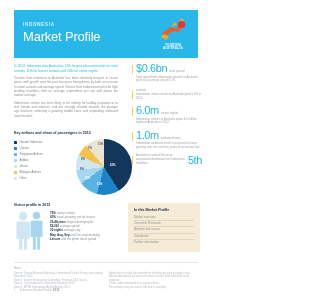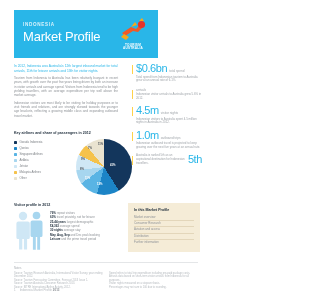--- a/index.html
+++ b/index.html
@@ -5,21 +5,21 @@
   html,body{margin:0;padding:0;}
   body{
     width:212px;height:300px;overflow:hidden;background:#ffffff;
     font-family:"Liberation Sans",sans-serif;
     -webkit-font-smoothing:antialiased;
   }
   .page{position:relative;width:212px;height:300px;background:#fff;}
 
   
   .header{
-    position:absolute;left:14px;top:10px;width:144px;height:48px;
+    position:absolute;left:14px;top:10px;width:184px;height:48px;
     background:#29b6e8;
   }
   .hdr-country{
     position:absolute;left:9px;top:12px;
     font-size:4.6px;letter-spacing:.7px;color:#d8f2fc;font-weight:bold;
   }
   .hdr-title{
     position:absolute;left:9px;top:19px;
     font-size:13px;color:#ffffff;letter-spacing:-.2px;
   }
@@ -56,21 +56,21 @@
   .stat-row{display:flex;align-items:baseline;gap:2px;}
   .stat-value{
     font-size:11px;color:#29b6e8;line-height:11px;letter-spacing:-.4px;
   }
   .stat-unit{
     font-size:3.1px;color:#9fa4a9;line-height:4px;max-width:30px;
   }
   .stat-desc{
     font-size:2.9px;line-height:3.8px;color:#9fa4a9;margin-top:1.5px;
   }
-  .rank{display:flex;align-items:flex-start;gap:3px;margin-top:1px;}
+  .rank{display:flex;align-items:flex-end;gap:3px;margin-top:1px;}
   .rank-desc{font-size:2.9px;line-height:3.8px;color:#9fa4a9;flex:1;}
   .rank-value{font-size:11px;color:#29b6e8;line-height:11px;letter-spacing:-.4px;}
 
   
   .chart-block{position:absolute;left:14px;top:131px;width:118px;}
   .chart-title{
     font-size:3.6px;font-weight:bold;color:#1c2b39;margin-bottom:4px;
   }
   .chart-wrap{position:relative;height:62px;}
   .legend{position:absolute;left:0;top:2px;width:56px;}
@@ -166,21 +166,21 @@
 
     <div class="stat">
       <div class="stat-row">
         <span class="stat-unit">arrivals</span>
       </div>
       <div class="stat-desc">Indonesian visitor arrivals to Australia grew 5.6% in 2012.</div>
     </div>
 
     <div class="stat">
       <div class="stat-row">
-        <span class="stat-value">4.5m</span>
+        <span class="stat-value">6.0m</span>
         <span class="stat-unit">visitor nights</span>
       </div>
       <div class="stat-desc">Indonesian visitors to Australia spent 4.5 million nights in Australia in 2012.</div>
     </div>
 
     <div class="stat">
       <div class="stat-row">
         <span class="stat-value">1.0m</span>
         <span class="stat-unit">outbound trips</span>
       </div>

